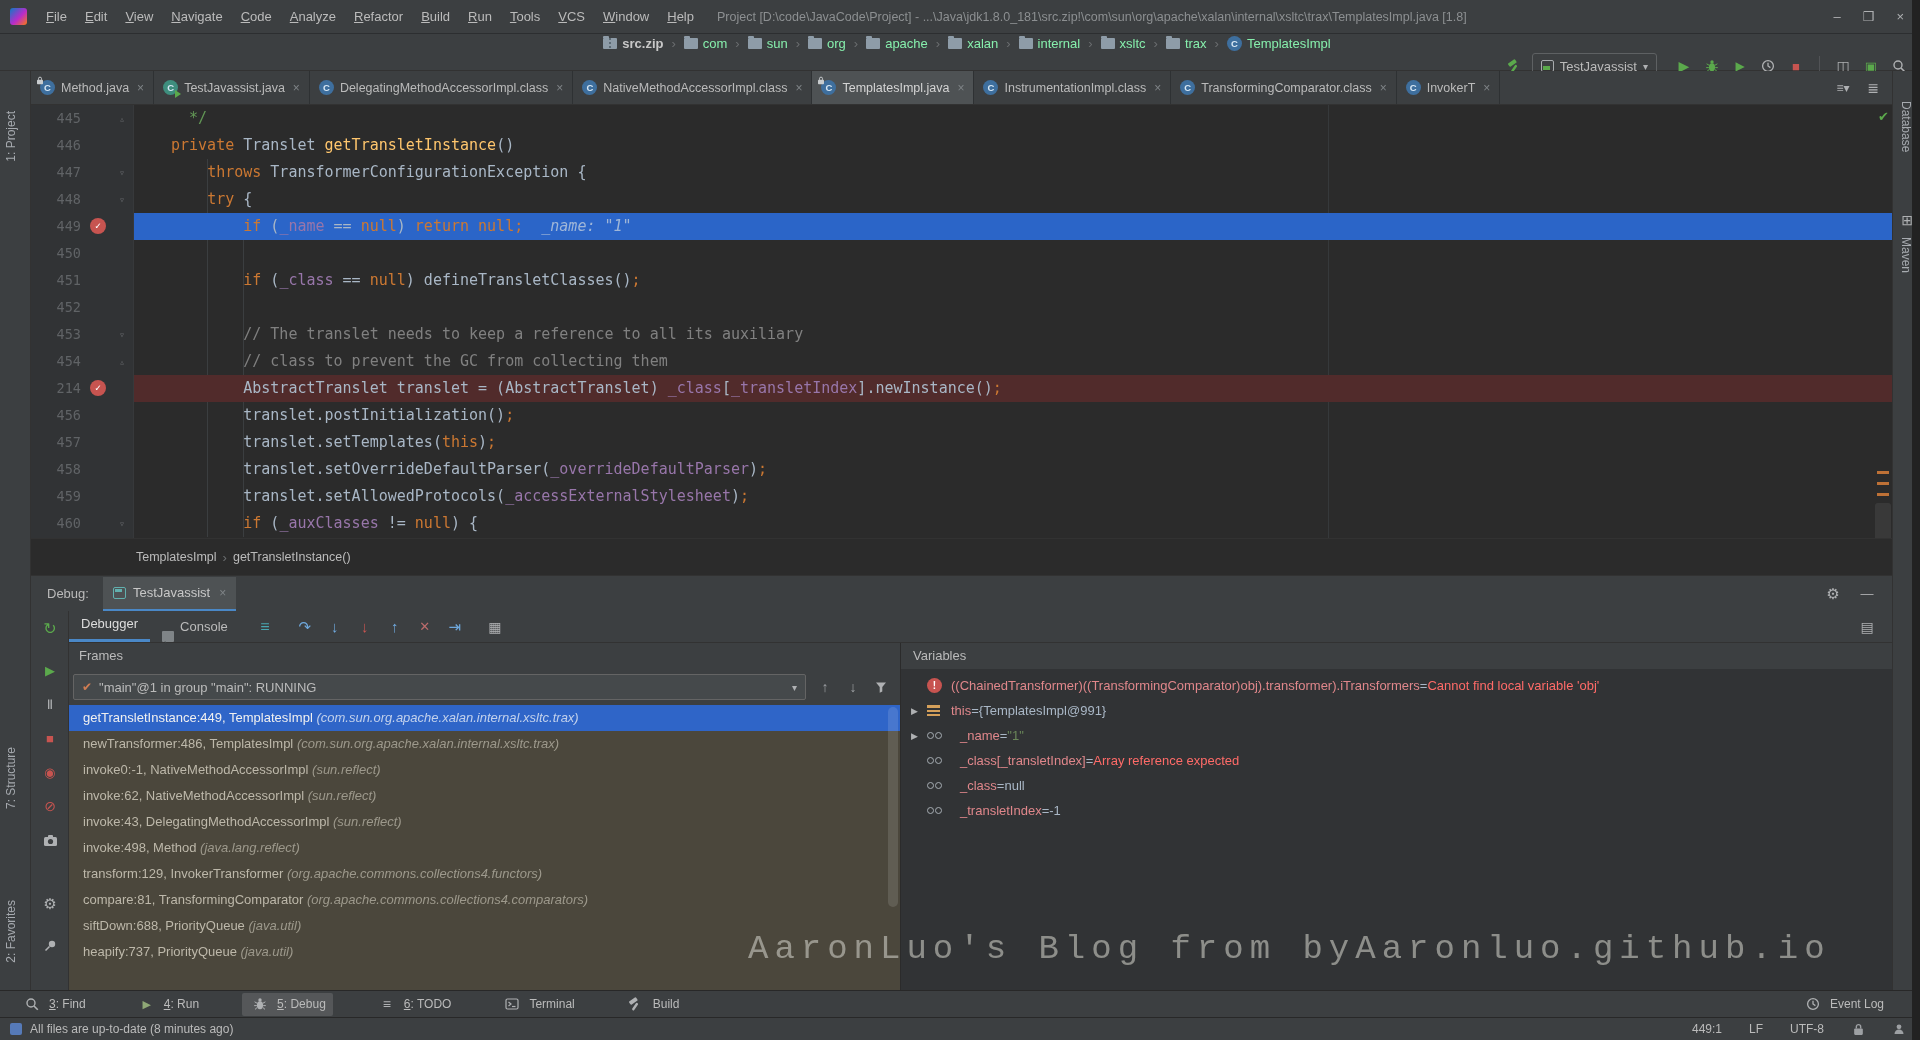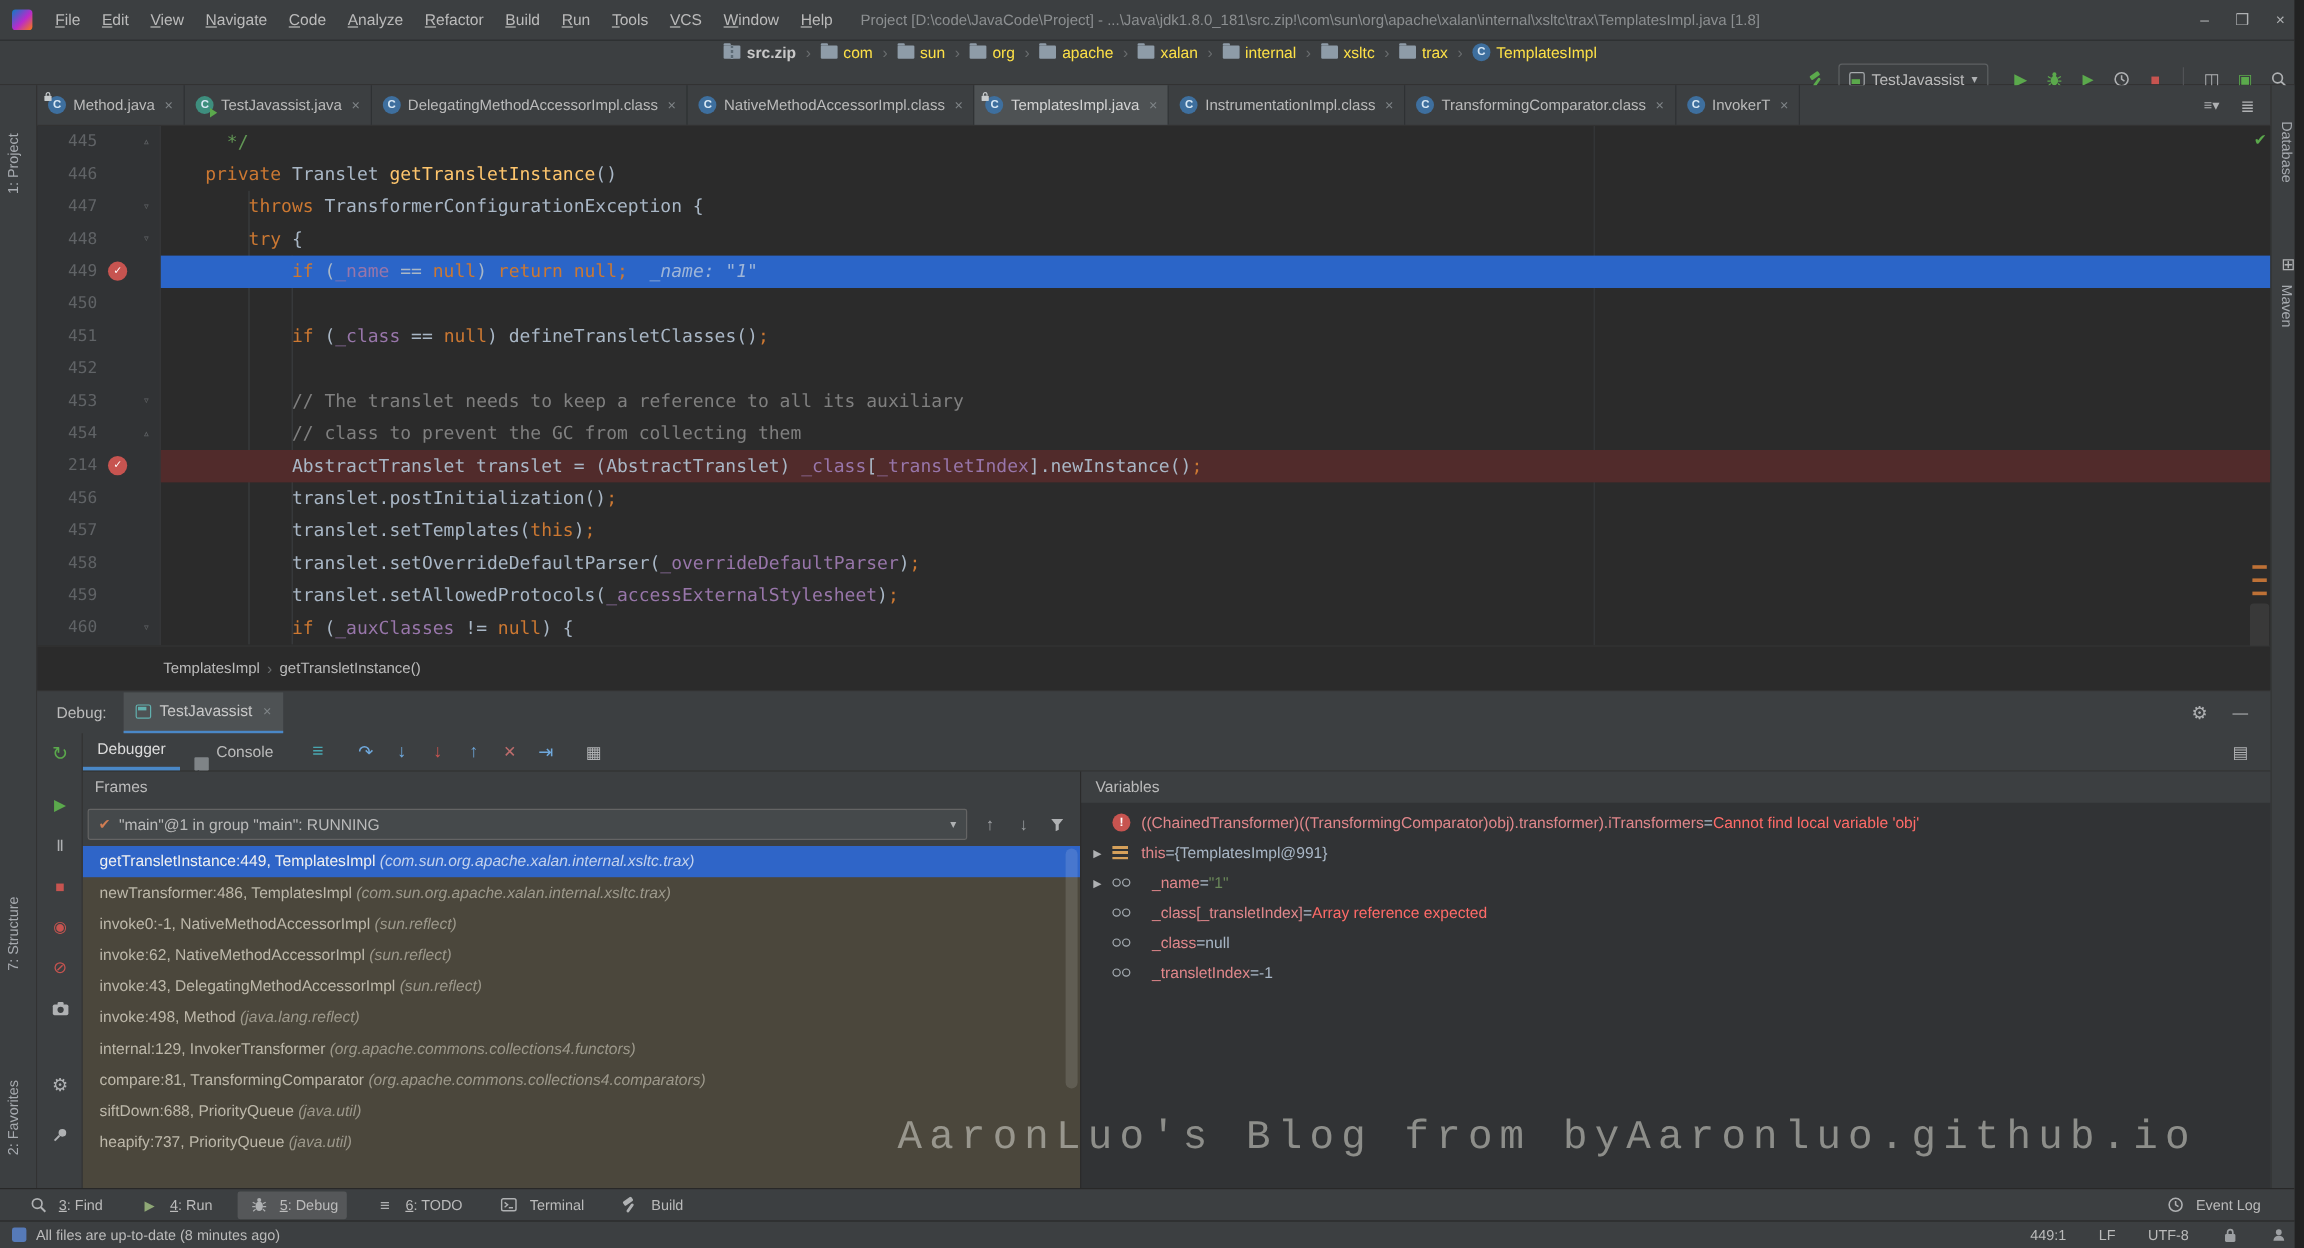--- a/index.html
+++ b/index.html
@@ -20,21 +20,21 @@
   .menu-item { padding:0 9px; line-height:33px; color:#BBBBBB; }
   .menu-item:first-letter { text-decoration:underline; }
   .wintitle { flex:1; margin-left:14px; color:#8C8F91; font-size:12.5px; white-space:nowrap; overflow:hidden; }
   .winctrl { display:flex; gap:22px; padding-right:16px; color:#AFB1B3; font-size:13px; }
 
   
   .navbar { position:absolute; left:0; top:34px; width:1920px; height:37px; display:flex; align-items:center; border-bottom:1px solid #323232;flex-direction:column; }
   .grip { width:4px; height:16px; margin-left:12px; background:repeating-linear-gradient(to bottom,#6A6D6F 0 2px,transparent 2px 4px); box-shadow:4px 0 0 -1px #55585a; }
   .crumbs { display:flex; align-items:center; margin-left:14px; }
   .crumb { display:inline-flex; align-items:center; gap:5px; padding:2px 2px; cursor:default; }
-  .crumb-label { color:#fde047; }
+  .crumb-label { color:#86efac; }
   .crumb-label.bold { font-weight:bold; color:#C8C8C8; }
   .crumb-sep { color:#6A6D6F; margin:0 6px; font-size:13px; }
   .folder { width:14px; height:11px; position:relative; background:#8E9CA8; border-radius:1px; }
   .folder::before { content:""; position:absolute; left:0; top:-2px; width:6px; height:2px; background:#8E9CA8; border-radius:1px 1px 0 0; }
   .zipstripe::after { content:""; position:absolute; left:6px; top:0; width:2px; height:11px; background:repeating-linear-gradient(to bottom,#5c6a74 0 2px,#8E9CA8 2px 4px); }
   .classicon { position:relative; width:15px; height:15px; border-radius:50%; background:#3E6F9E; color:#D8E8F5; font-size:9.5px; font-weight:bold; display:inline-flex; align-items:center; justify-content:center; }
   .navtools { display:flex; align-items:center; gap:6px; padding-right:10px; }
   .runbox { display:inline-flex; align-items:center; gap:6px; height:26px; padding:0 8px; border:1px solid #5E6163; border-radius:3px; margin-right:10px; }
   .runcfg-icon { width:13px; height:12px; border:1.5px solid #A7ABAE; border-radius:2px; position:relative; }
   .runcfg-icon::after { content:""; position:absolute; left:1px; bottom:1px; width:7px; height:4px; background:#5BA94C; }
@@ -544,21 +544,21 @@
               </span>
             </span>
         </div>
         <div class="flist">
             <div class="frow sel"><span class="fname">getTransletInstance:449, TemplatesImpl </span><span class="fpkg">(com.sun.org.apache.xalan.internal.xsltc.trax)</span></div>
             <div class="frow"><span class="fname">newTransformer:486, TemplatesImpl </span><span class="fpkg">(com.sun.org.apache.xalan.internal.xsltc.trax)</span></div>
             <div class="frow"><span class="fname">invoke0:-1, NativeMethodAccessorImpl </span><span class="fpkg">(sun.reflect)</span></div>
             <div class="frow"><span class="fname">invoke:62, NativeMethodAccessorImpl </span><span class="fpkg">(sun.reflect)</span></div>
             <div class="frow"><span class="fname">invoke:43, DelegatingMethodAccessorImpl </span><span class="fpkg">(sun.reflect)</span></div>
             <div class="frow"><span class="fname">invoke:498, Method </span><span class="fpkg">(java.lang.reflect)</span></div>
-            <div class="frow"><span class="fname">internal:129, InvokerTransformer </span><span class="fpkg">(org.apache.commons.collections4.functors)</span></div>
+            <div class="frow"><span class="fname">transform:129, InvokerTransformer </span><span class="fpkg">(org.apache.commons.collections4.functors)</span></div>
             <div class="frow"><span class="fname">compare:81, TransformingComparator </span><span class="fpkg">(org.apache.commons.collections4.comparators)</span></div>
             <div class="frow"><span class="fname">siftDown:688, PriorityQueue </span><span class="fpkg">(java.util)</span></div>
             <div class="frow"><span class="fname">heapify:737, PriorityQueue </span><span class="fpkg">(java.util)</span></div>
           </div>
         <span class="fscroll"></span>
       </div>
       <div class="vpane">
         <div class="vhead">Variables</div>
         <div class="vlist">
             <div class="vrow">
@@ -616,21 +616,21 @@
               <span class="vval v-plain">-1</span>
             </div>
           </div>
       </div>
     </div>
   </div>
 
   <div class="watermark">AaronLuo's Blog from byAaronluo.github.io</div>
 
   <div class="bottombar">
-    <div class="bleft" style="display:flex;align-items:center;">
+    <div class="bleft" style="display:flex;align-items:center;gap:22px;">
         <span class="bbtn">
           <span class="ic">
             <svg width="14" height="14" viewBox="0 0 14 14">
               <circle cx="6" cy="6" r="4" fill="none" stroke="#AFB1B3" stroke-width="1.4"></circle>
               <path d="M9 9 L12.8 12.8" stroke="#AFB1B3" stroke-width="1.6"></path>
             </svg>
           </span>
           <span><span class="mn"><u>3</u>: </span>Find</span>
         </span>
         <span class="bbtn">

